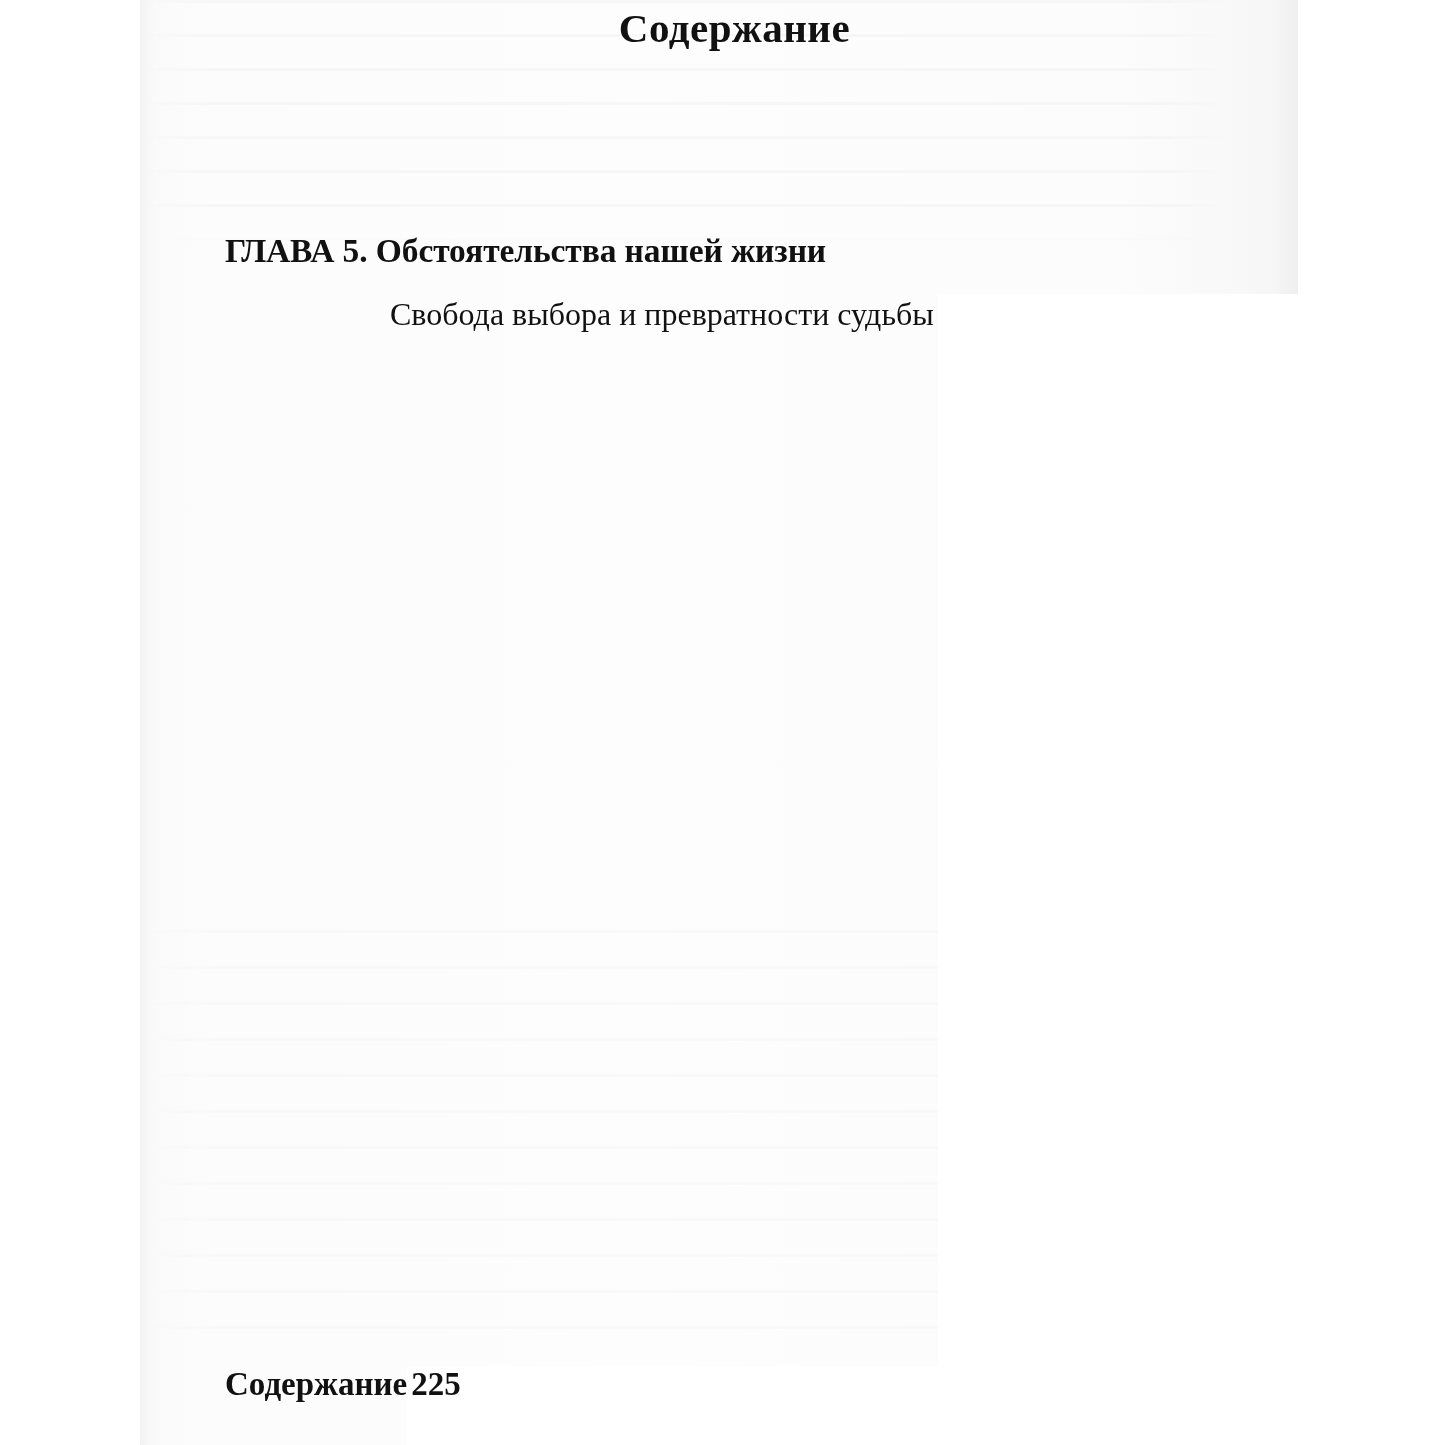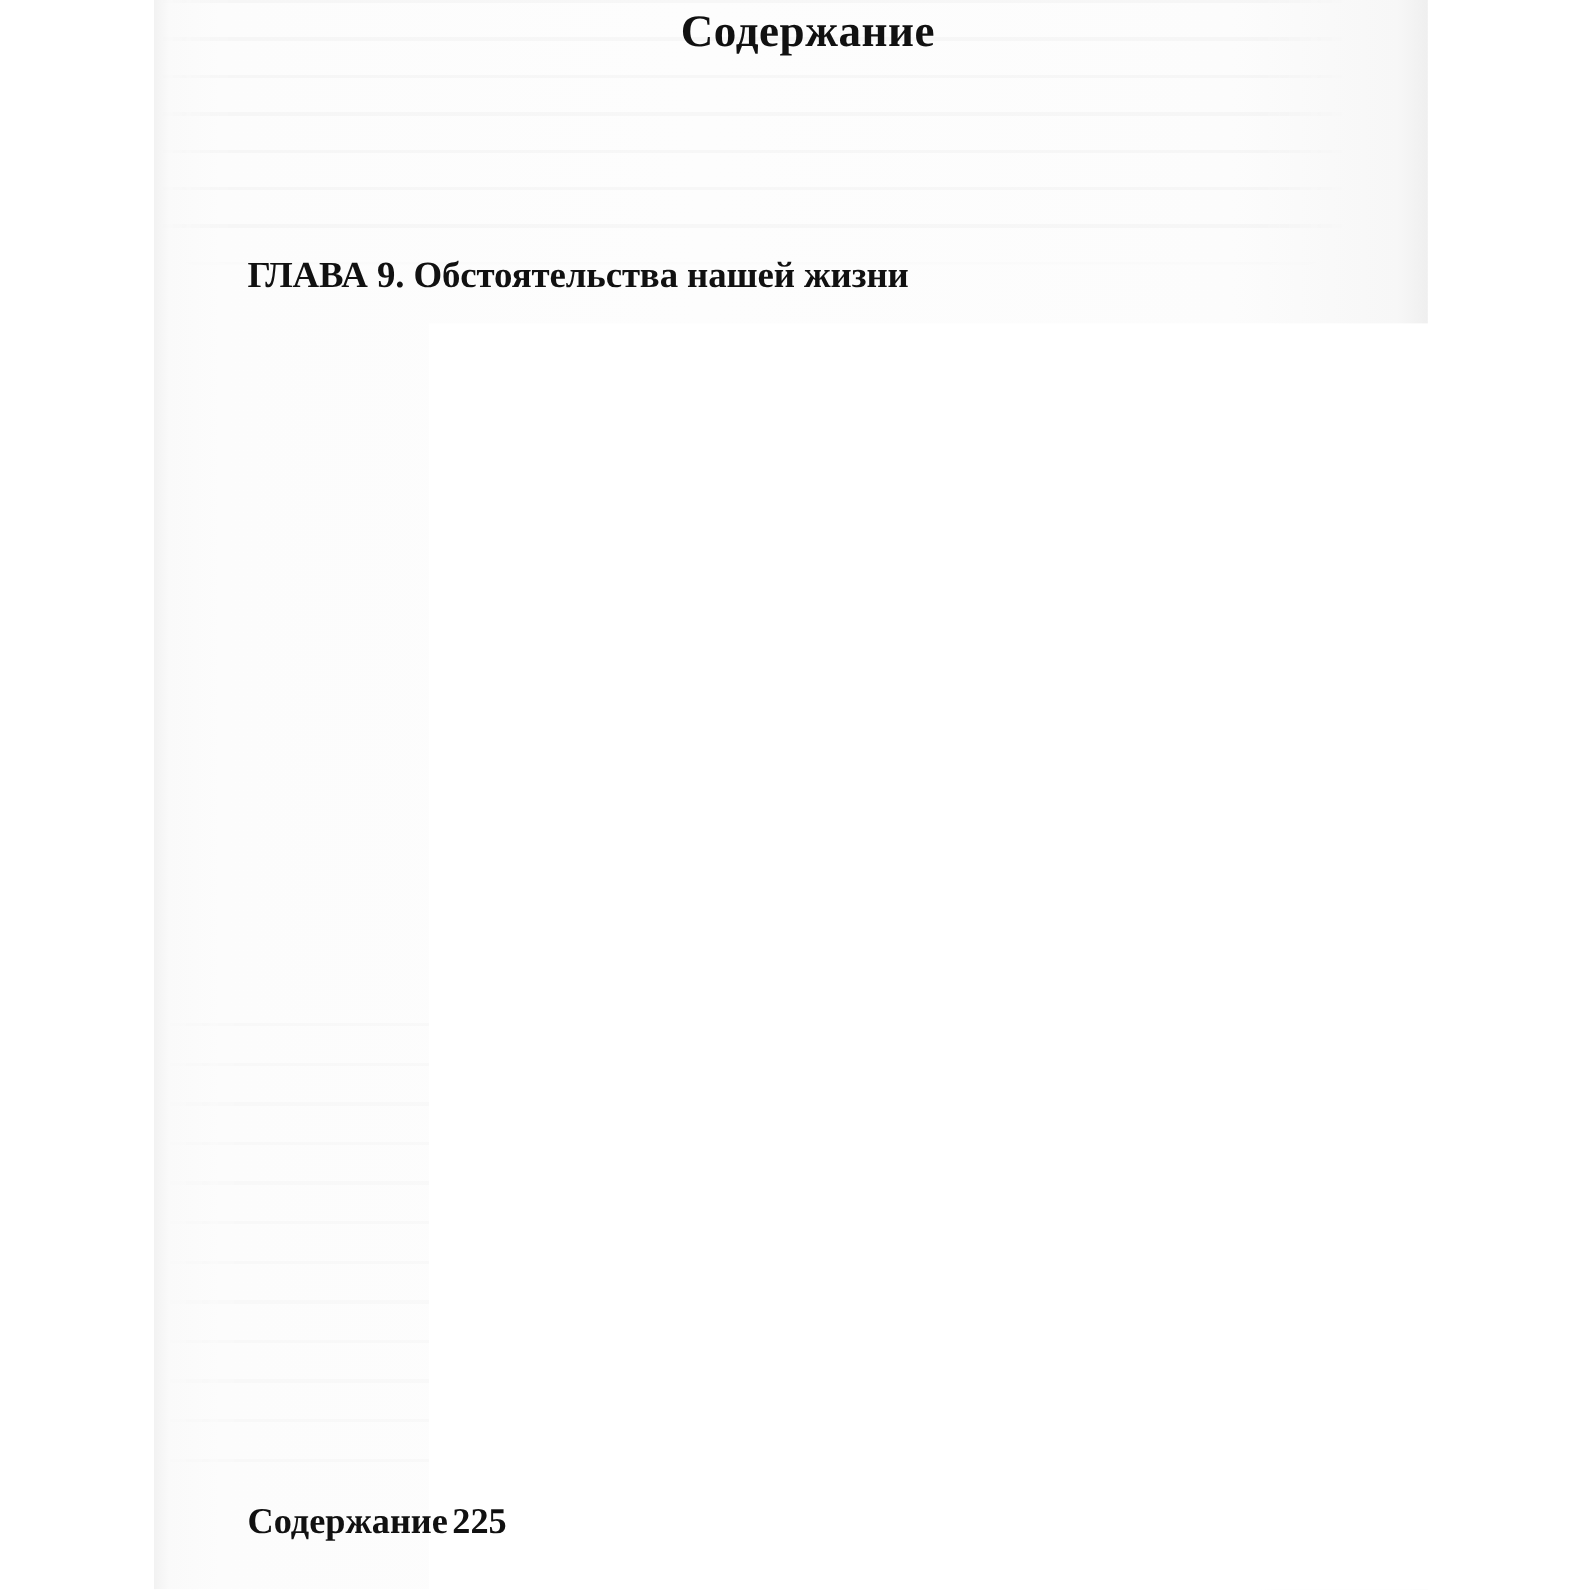--- a/index.html
+++ b/index.html
@@ -173,23 +173,24 @@
     <div class="bleed"></div>
     <div class="bleed2"></div>
   </div>
 
   <div class="content">
 
     <div class="toc-title">Содержание</div>
 
     <div class="toc-body">
 
-      <div class="chapter-heading ch1">ГЛАВА 9. Обстоятельства нашей жизни</div>
+      <div class="chapter-heading ch1">ГЛАВА 5. Обстоятельства нашей жизни</div>
       <div class="entries">
         <div class="entry">
+          <span class="label">Свобода выбора и превратности судьбы</span>
           <span class="leader"></span>
           <span class="page">3</span>
         </div>
 
       </div>
 
     </div>
 
     <div class="appendix">
       <span class="label">Содержание</span>

